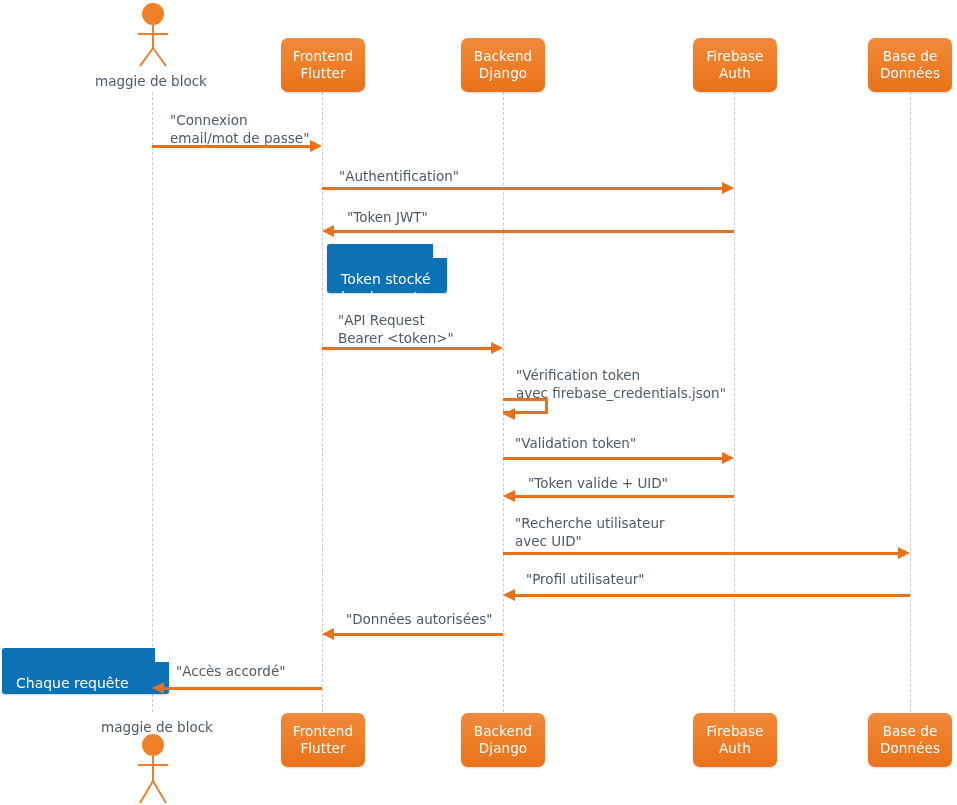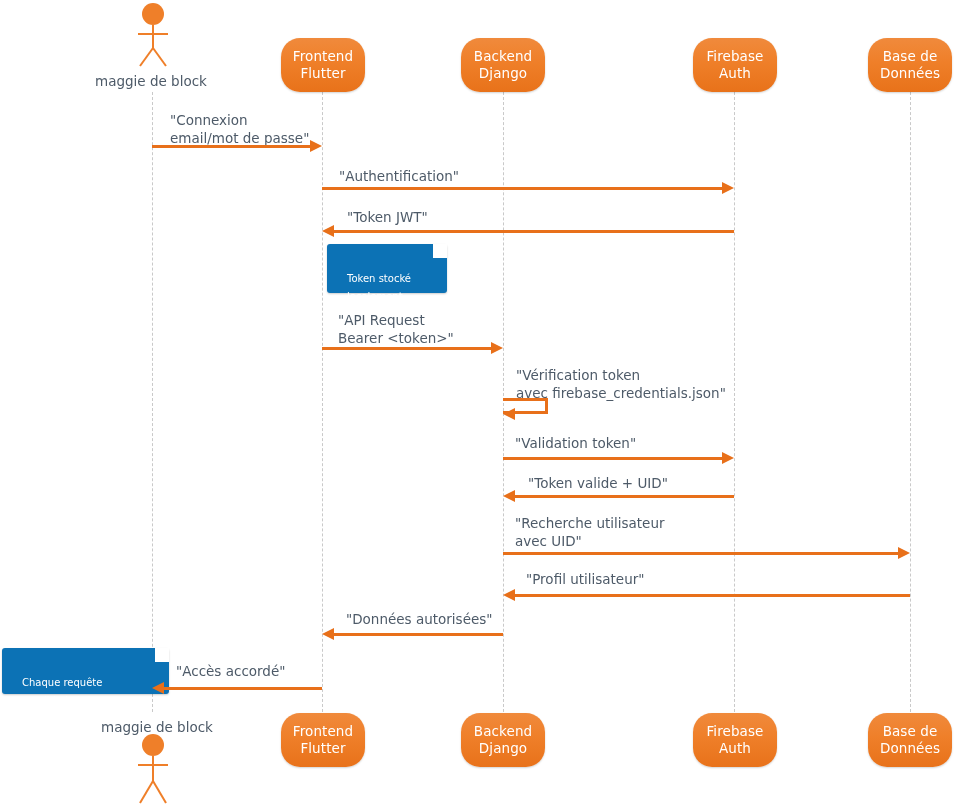--- a/index.html
+++ b/index.html
@@ -17,21 +17,21 @@
     background: #ffffff;
     overflow: hidden;
   }
   .lifeline {
     position: absolute;
     width: 0;
     border-left: 1px dashed #c9c9c9;
   }
   .participant-box {
     position: absolute;
-    border-radius: 19px;
+    border-radius: 7px;
     background: linear-gradient(180deg, #f08a3c 0%, #ef7f29 45%, #e8721a 100%);
     box-shadow: 0 1px 2px rgba(0,0,0,0.18);
     color: #ffffff;
     display: flex;
     align-items: center;
     justify-content: center;
     text-align: center;
     font-size: 13.5px;
     line-height: 17px;
     letter-spacing: 0.1px;
@@ -70,23 +70,23 @@
     position: absolute;
     color: #4d5a68;
     font-size: 13.5px;
     line-height: 18px;
     white-space: pre-line;
   }
   .note {
     position: absolute;
     background: #0c72b5;
     color: #ffffff;
-    font-size: 10px;
+    font-size: 14px;
     line-height: 18px;
-    padding: 8px 12px 8px 20px;
+    padding: 8px 12px 8px 14px;
     box-sizing: border-box;
     white-space: pre-line;
     box-shadow: 0 1px 2px rgba(0,0,0,0.2);
     border-radius: 3px;
   }
   .note .fold {
     position: absolute;
     top: 0;
     right: 0;
     width: 14px;

